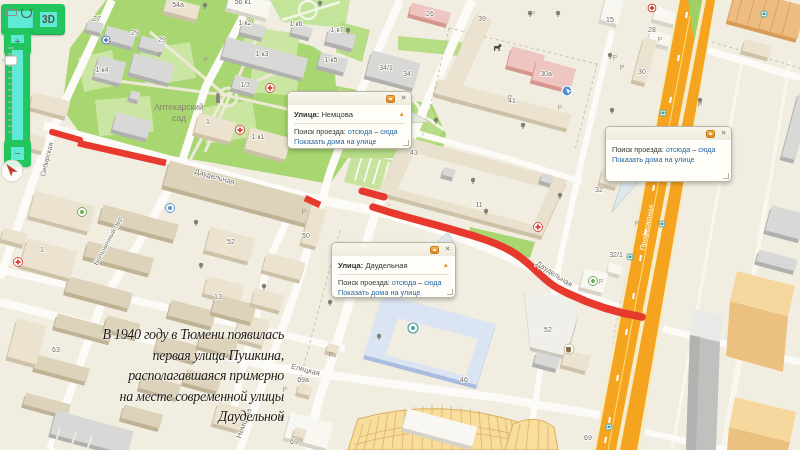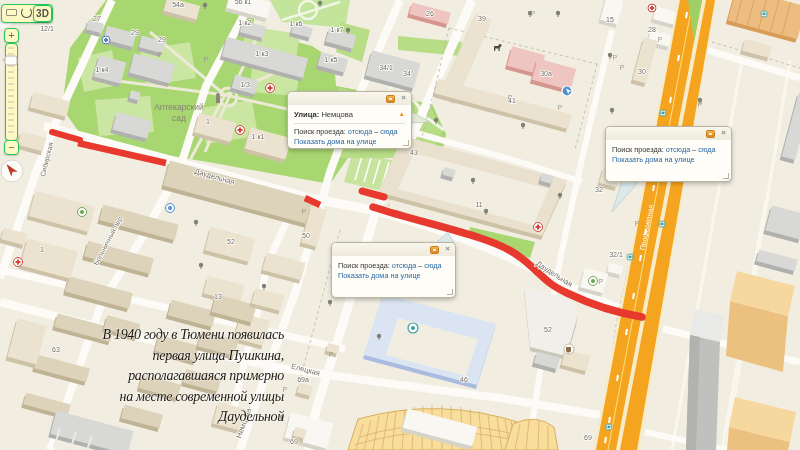--- a/index.html
+++ b/index.html
@@ -17,21 +17,21 @@
 .ptitle{font-size:7.6px;padding:3px 0 4px 0;border-bottom:1px solid #e3e0d2;position:relative}
 .warn{position:absolute;right:0;top:3px;color:#e8962e;font-size:6.5px}
 .plinks{padding-top:3px;line-height:9.5px}
 .plinks a{color:#2a69a5;}
 .grip{position:absolute;right:2px;bottom:2px;width:5px;height:5px;
   border-right:1px solid #b5b2a2;border-bottom:1px solid #b5b2a2}
 #overlay{position:absolute;left:4px;top:325px;width:280px;text-align:right;
   font-family:"Liberation Serif",serif;font-style:italic;font-weight:normal;
   font-size:14px;line-height:20.5px;letter-spacing:-0.3px;color:#1e1710;
   text-shadow:0 0 3px rgba(255,255,255,.9),0 0 1px rgba(255,255,255,.9)}
-.ctl{position:absolute;background:#fef9c3;border:1px solid #22c55e;border-radius:4px;
+.ctl{position:absolute;background:#5eead4;border:7px solid #22c55e;border-radius:4px;
   box-shadow:0 1px 2px rgba(0,0,0,.2)}
 </style></head>
 <body>
 <div id="stage">
 <svg width="800" height="450" viewBox="0 0 800 450">
 
 <rect x="0" y="0" width="800" height="450" fill="#f1eee1"></rect>
 
 <g stroke="#faf8f0" stroke-width="3" opacity="0.9">
         <line x1="742" y1="60" x2="672" y2="450"></line>
@@ -928,20 +928,21 @@
  </div>
  <div class="grip"></div>
 </div>
 
 <div class="popup" style="left:331px;top:242px;width:123px;height:54px">
  <div class="phead">
         <span class="pbtn" style="right:16px"></span>
         <span class="px" style="right:5px">×</span>
       </div>
  <div class="pbody">
+  <div class="ptitle"><b>Улица:</b> Даудельная<span class="warn">▲</span></div>
   <div class="plinks">Поиск проезда: <a>отсюда</a> – <a>сюда</a><br><a>Показать дома на улице</a></div>
  </div>
  <div class="grip"></div>
 </div>
 
 <div class="ctl" style="left:1px;top:4px;width:50px;height:17px"></div>
 
 <div style="position:absolute;left:6px;top:9px;width:9px;height:5px;border:1px solid #8f8d85;border-radius:1px"></div>
 
 <div style="position:absolute;left:21px;top:7px;width:9px;height:9px;border:1.5px solid #55534c;border-radius:50%;border-top-color:transparent"></div>

